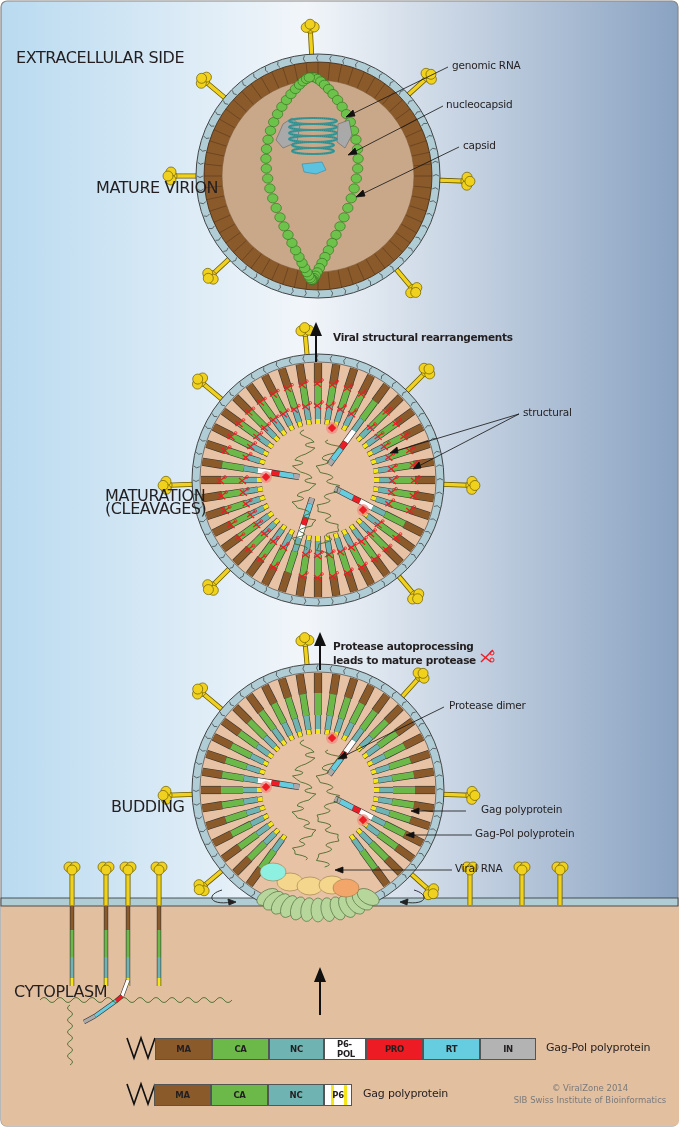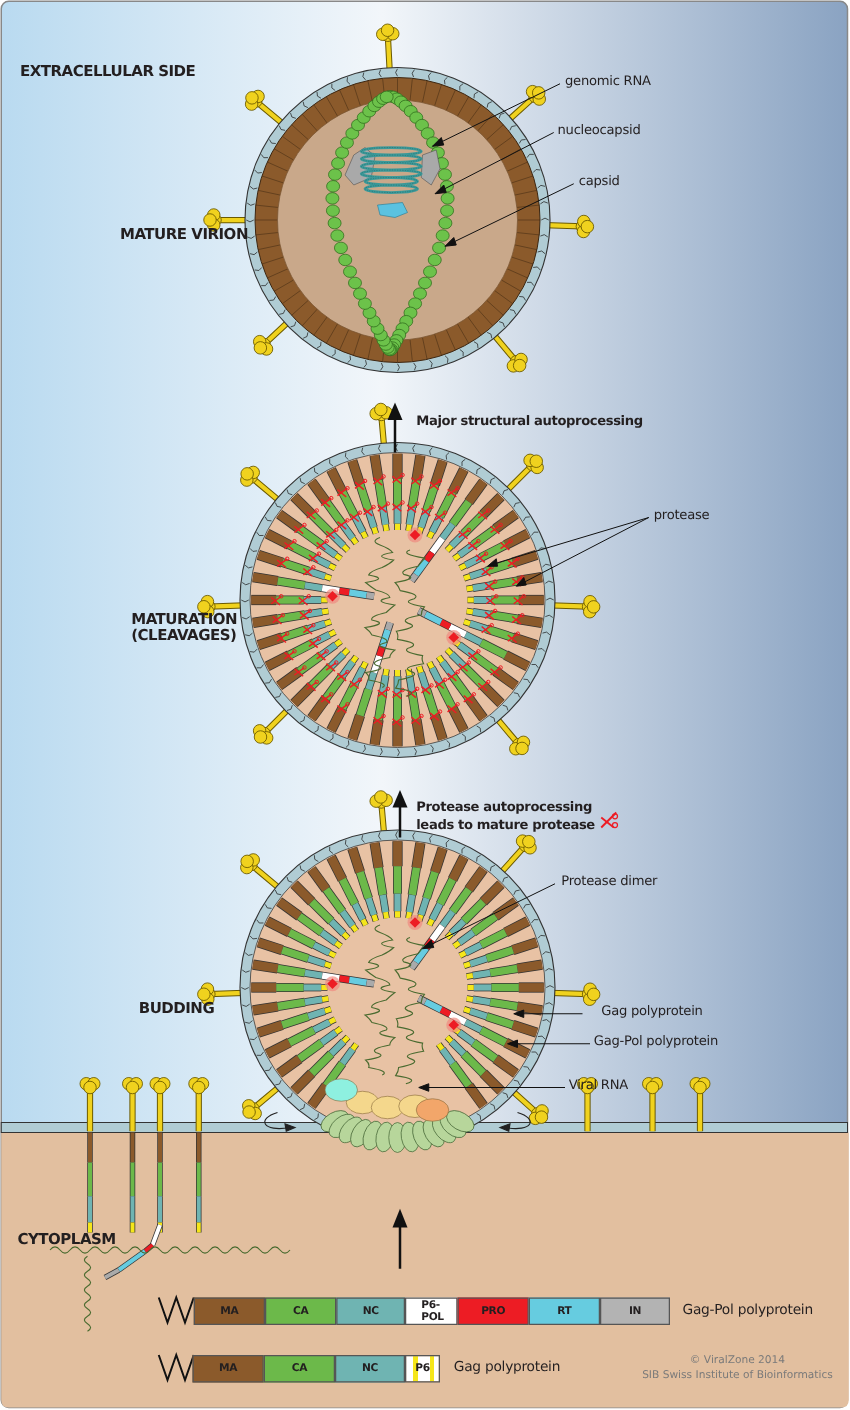--- a/index.html
+++ b/index.html
@@ -1,20 +1,20 @@
 <!DOCTYPE html>
 <html><head>
 <meta charset="utf-8">
 <style>
   html, body { margin: 0; padding: 0; }
   body { width: 680px; height: 1128px; overflow: hidden; background: #ffffff; font-family: "DejaVu Sans", sans-serif; }
   #stage { position: relative; width: 680px; height: 1128px; }
   #stage svg { position: absolute; left: 0; top: 0; }
   .lbl { position: absolute; font-family: "DejaVu Sans", sans-serif; color: #231f20; white-space: nowrap; }
-  .stage-lbl { font-weight: bold; font-size: 12px; letter-spacing: -0.4px; line-height: 13px; }
+  .stage-lbl { font-weight: normal; font-size: 16px; letter-spacing: -0.4px; line-height: 13px; }
   .callout { font-size: 10.5px; letter-spacing: -0.2px; }
   .bold-note { font-weight: bold; font-size: 10.5px; letter-spacing: -0.3px; line-height: 14px; }
   .seg { position: absolute; height: 22px; border: 0.8px solid #555; box-sizing: border-box; font-weight: bold; font-size: 8.5px; display: flex; align-items: center; justify-content: center; color: #231f20; letter-spacing: -0.3px; }
   .copy { font-size: 8.5px; color: #7a7a7a; text-align: center; line-height: 12px; }
 </style>
 </head>
 <body>
 
 <div id="stage">
   <svg id="art" width="680" height="1128" viewBox="0 0 680 1128">
@@ -1852,27 +1852,27 @@
   <div class="lbl stage-lbl" style="left:16px;top:51px;">EXTRACELLULAR SIDE</div>
   <div class="lbl stage-lbl" style="left:96px;top:181px;">MATURE VIRION</div>
   <div class="lbl stage-lbl" style="left:105px;top:489px;">MATURATION</div>
   <div class="lbl stage-lbl" style="left:105px;top:502px;">(CLEAVAGES)</div>
   <div class="lbl stage-lbl" style="left:111px;top:800px;">BUDDING</div>
   <div class="lbl stage-lbl" style="left:14px;top:985px;">CYTOPLASM</div>
 
   <div class="lbl callout" style="left:452px;top:59px;">genomic RNA</div>
   <div class="lbl callout" style="left:446px;top:98px;">nucleocapsid</div>
   <div class="lbl callout" style="left:463px;top:139px;">capsid</div>
-  <div class="lbl callout" style="left:523px;top:406px;">protease</div>
+  <div class="lbl callout" style="left:523px;top:406px;">structural</div>
   <div class="lbl callout" style="left:449px;top:699px;">Protease dimer</div>
   <div class="lbl callout" style="left:481px;top:803px;">Gag polyprotein</div>
   <div class="lbl callout" style="left:475px;top:827px;">Gag-Pol polyprotein</div>
   <div class="lbl callout" style="left:455px;top:862px;">Viral RNA</div>
 
-  <div class="lbl bold-note" style="left:333px;top:330px;">Major structural autoprocessing</div>
+  <div class="lbl bold-note" style="left:333px;top:330px;">Viral structural rearrangements</div>
   <div class="lbl bold-note" style="left:333px;top:639px;">Protease autoprocessing</div>
   <div class="lbl bold-note" style="left:333px;top:653px;">leads to mature protease</div>
 
   <svg width="40" height="30" style="position:absolute;left:124px;top:1033px;">
     <polyline points="3,5 10,25 17,5 24,25 31,5" fill="none" stroke="#111" stroke-width="1.6"></polyline>
   </svg>
   <div id="gagPolBar"></div>
   <div class="lbl callout" style="left:546px;top:1041px;font-size:11px;">Gag-Pol polyprotein</div>
 
   <svg width="40" height="30" style="position:absolute;left:124px;top:1079px;">

